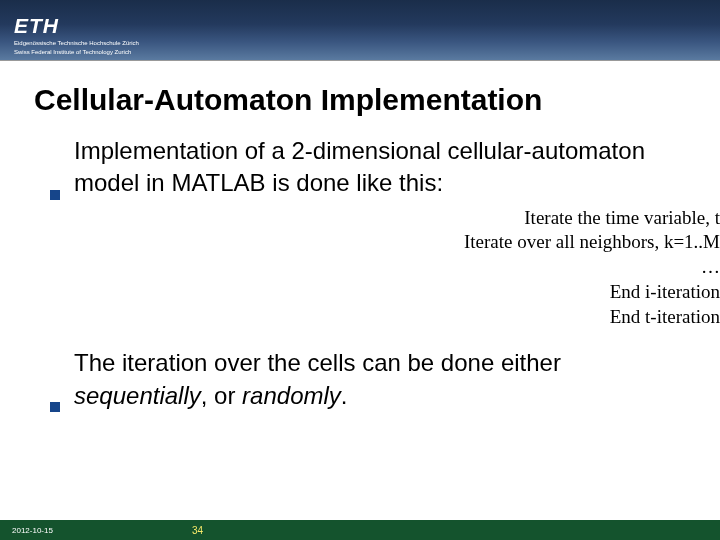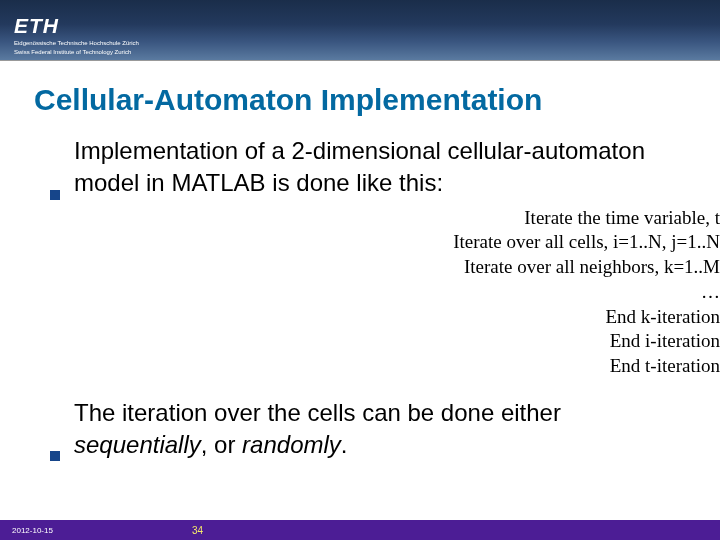--- a/index.html
+++ b/index.html
@@ -33,21 +33,21 @@
     font-size: 6px;
     line-height: 1.2;
     margin-top: 2px;
   }
   .header-rule {
     width: 100%;
     height: 1px;
     background: #999;
   }
   .title {
-    color: #0369a1;
+    color: #000000;
     font-size: 30px;
     font-weight: 700;
     margin: 22px 0 18px 34px;
   }
   .bullet-block {
     margin: 0 40px 0 50px;
   }
   .bullet-row {
     display: flex;
     align-items: flex-end;
@@ -77,21 +77,21 @@
   }
   .ind1 { padding-left: 36px; }
   .ind2 { padding-left: 72px; }
   .ind3 { padding-left: 108px; }
   .footer {
     position: absolute;
     left: 0;
     bottom: 0;
     width: 100%;
     height: 20px;
-    background: #4c1d95;
+    background: #14532d;
     display: flex;
     align-items: center;
     color: #fff;
     font-size: 8px;
   }
   .footer-date { margin-left: 12px; width: 180px; }
   .footer-author { flex: 1; text-align: center; }
   .footer-page { margin-right: 14px; color: #f5e96a; font-size: 10px; }
 </style>
 </head>
@@ -110,24 +110,22 @@
 
 <div class="bullet-block">
   <div class="bullet-row">
     <div class="bullet-square"></div>
     <div class="bullet-text">Implementation of a 2-dimensional cellular-automaton model in MATLAB is done like this:</div>
   </div>
 </div>
 
 <div class="pseudo-block">
   <div>Iterate the time variable, t</div>
-  <div class="ind1">Iterate over all cells, i=1..N, j=1..N</div>
   <div class="ind2">Iterate over all neighbors, k=1..M</div>
   <div class="ind3">…</div>
-  <div class="ind2">End k-iteration</div>
   <div class="ind1">End i-iteration</div>
   <div>End t-iteration</div>
 </div>
 
 <div class="bullet-block">
   <div class="bullet-row">
     <div class="bullet-square"></div>
     <div class="bullet-text">
       <span>The iteration over the cells can be done either </span><span class="italic">sequentially</span><span>, or </span><span class="italic">randomly</span><span>.</span>
     </div>

